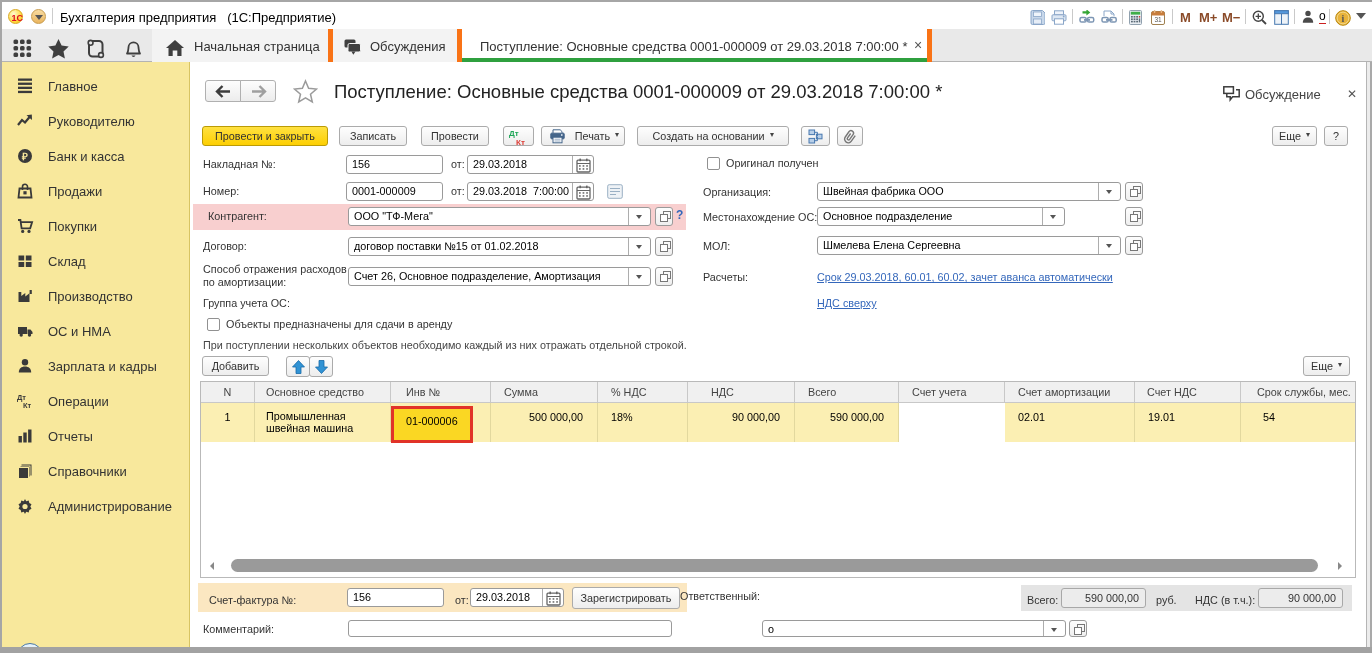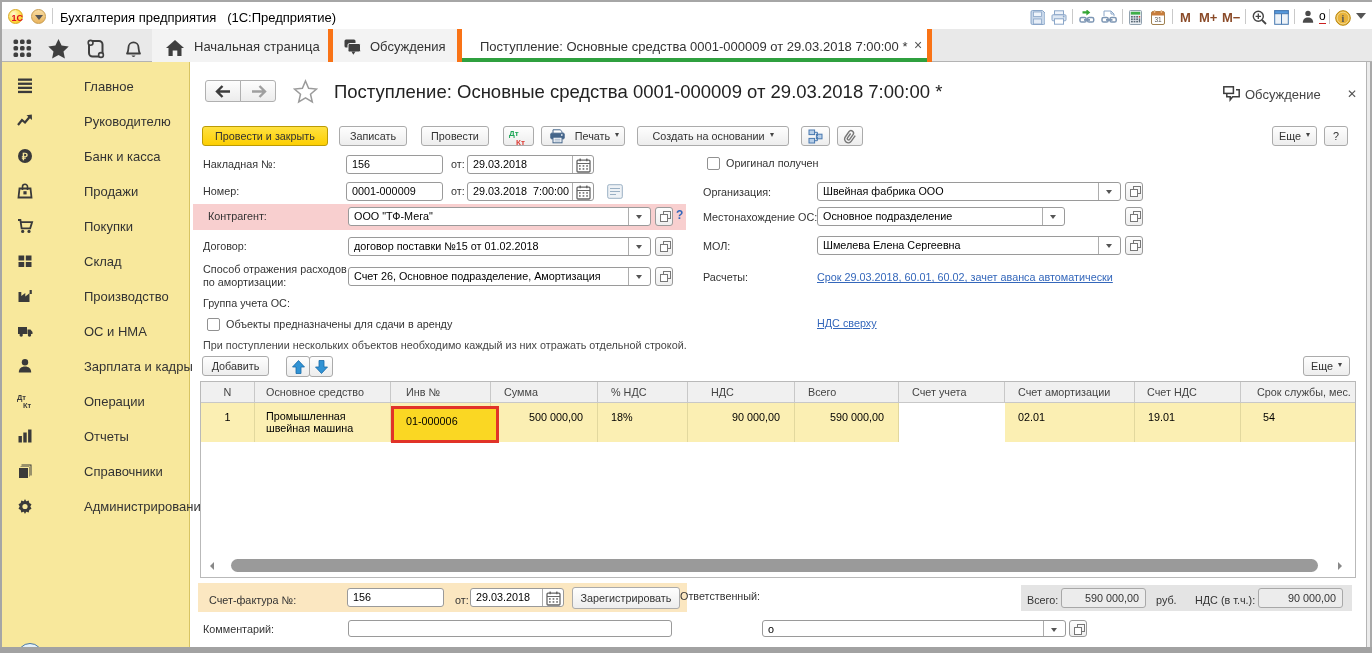--- a/index.html
+++ b/index.html
@@ -28,21 +28,21 @@
   #tabbar .bline{position:absolute;left:0;bottom:0;height:1px;width:100%;background:#b3b3b3;}
   .tabico{position:absolute;top:10px;}
   .tab{position:absolute;top:0;height:33px;background:#f3f3f3;border-right:5px solid #f97316;
        font-size:13px;color:#333;}
   .tab .lbl{position:absolute;top:10px;white-space:nowrap;}
   #tab-active .green{position:absolute;left:0;bottom:0;width:100%;height:4px;background:#2fa03f;}
   
   #sidebar{position:absolute;left:0;top:62px;width:190px;height:585px;background:#f8e89c;
            border-right:1px solid #d8c463;}
   .mitem{position:absolute;left:0;width:100%;height:35px;}
-  .mitem .txt{position:absolute;left:48px;top:11px;font-size:13px;color:#333;white-space:nowrap;margin-left:36px;}
+  .mitem .txt{position:absolute;left:48px;top:11px;font-size:13px;color:#333;white-space:nowrap;}
   .mitem svg{position:absolute;left:17px;top:10px;}
   #support{position:absolute;left:17px;top:643px;width:26px;height:26px;border-radius:50%;
            background:linear-gradient(#eaf4fb,#9cc4e4);border:1px solid #4878a8;}
   
   #statusbar{position:absolute;left:0;top:647px;width:1372px;height:6px;background:#a2a2a2;}
   #rstrip{position:absolute;left:1366px;top:62px;width:6px;height:585px;background:#ececec;border-left:1px solid #b5b5b5;border-right:2px solid #a9a9a9;}
   #lborder{position:absolute;left:0;top:0;width:2px;height:653px;background:#a6a6a6;}
   
   .navbtn{position:absolute;top:80px;height:22px;background:linear-gradient(#fdfdfd,#ececec);border:1px solid #b0b0b0;}
   #formtitle{position:absolute;left:334px;top:81px;font-size:18.5px;color:#222;white-space:nowrap;}
@@ -67,21 +67,21 @@
   .open-btn:before{content:"";position:absolute;left:7px;top:3px;width:6px;height:6px;border:1px solid #777;}
   .chk{position:absolute;width:13px;height:13px;background:#fff;border:1px solid #919191;border-radius:2px;}
   a.lnk{color:#3467bb;text-decoration:underline;font-size:10.8px;position:absolute;white-space:nowrap;}
   #pinkband{position:absolute;left:193px;top:204px;width:493px;height:26px;background:#f8cfcf;}
   
   #tframe{position:absolute;left:200px;top:381px;width:1156px;height:197px;border:1px solid #b9b9b9;background:#fff;}
   .th{position:absolute;top:0;height:21px;background:#f0f0f0;border-right:1px solid #c8c8c8;border-bottom:1px solid #c8c8c8;
       font-size:10.8px;color:#444;}
   .th span{position:absolute;top:4px;white-space:nowrap;}
   .td{position:absolute;top:21px;height:39px;background:#fbefb3;border-right:1px solid #e2d89e;font-size:10.8px;color:#000;}
-  #selcell{position:absolute;left:190px;top:24px;width:108px;height:37px;background:#fad723;border:3px solid #e13328;font-size:10.8px;color:#000;}
+  #selcell{position:absolute;left:190px;top:24px;width:82px;height:37px;background:#fad723;border:3px solid #e13328;font-size:10.8px;color:#000;}
   
   #hthumb{position:absolute;left:231px;top:559px;width:1087px;height:13px;background:#9a9a9a;border-radius:7px;}
   .scrarr{position:absolute;top:562px;width:0;height:0;border:4px solid transparent;}
   #peach{position:absolute;left:198px;top:583px;width:489px;height:29px;background:#fbe7c1;}
   #totals{position:absolute;left:1021px;top:585px;width:331px;height:26px;background:#e4e4e4;}
   .robox{position:absolute;background:#ececec;border:1px solid #a8a8a8;border-radius:3px;height:20px;
          font-size:10.8px;color:#333;text-align:right;padding:3px 6px;}
 </style>
 </head>
 <body>
@@ -456,21 +456,21 @@
   <div class="input" style="left:817px;top:182px;width:304px;">Швейная фабрика ООО<span class="combo-arrow"></span></div>
   <div class="open-btn" style="left:1125px;top:182px;"></div>
   <div class="flabel" style="left:703px;top:211px;">Местонахождение ОС:</div>
   <div class="input" style="left:817px;top:207px;width:248px;">Основное подразделение<span class="combo-arrow"></span></div>
   <div class="open-btn" style="left:1125px;top:207px;"></div>
   <div class="flabel" style="left:703px;top:240px;">МОЛ:</div>
   <div class="input" style="left:817px;top:236px;width:304px;">Шмелева Елена Сергеевна<span class="combo-arrow"></span></div>
   <div class="open-btn" style="left:1125px;top:236px;"></div>
   <div class="flabel" style="left:703px;top:271px;">Расчеты:</div>
   <a class="lnk" style="left:817px;top:271px;">Срок 29.03.2018, 60.01, 60.02, зачет аванса автоматически</a>
-  <a class="lnk" style="left:817px;top:297px;margin-top:20px;">НДС сверху</a>
+  <a class="lnk" style="left:817px;top:297px;">НДС сверху</a>
 
   <div class="btn" style="left:202px;top:356px;width:67px;text-align:center;"><span class="ct">Добавить</span></div>
   <div class="btn" style="left:286px;top:356px;width:24px;height:21px;">
     <svg style="position:absolute;left:5px;top:3px;" width="13" height="14" viewBox="0 0 13 14">
         <path d="M6.5 0.5 L12.5 7 H9 V13.5 H4 V7 H0.5 Z" fill="#3193d4" stroke="#1769a8" stroke-width="0.8"></path>
       </svg>
     </div>
   <div class="btn" style="left:309px;top:356px;width:24px;height:21px;">
     <svg style="position:absolute;left:5px;top:3px;" width="13" height="14" viewBox="0 0 13 14">
         <path d="M6.5 13.5 L12.5 7 H9 V0.5 H4 V7 H0.5 Z" fill="#3193d4" stroke="#1769a8" stroke-width="0.8"></path>

